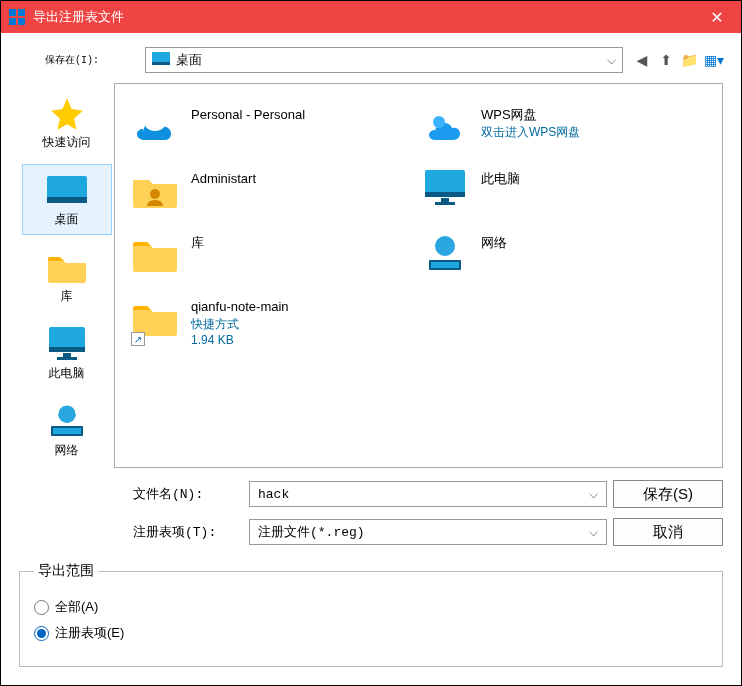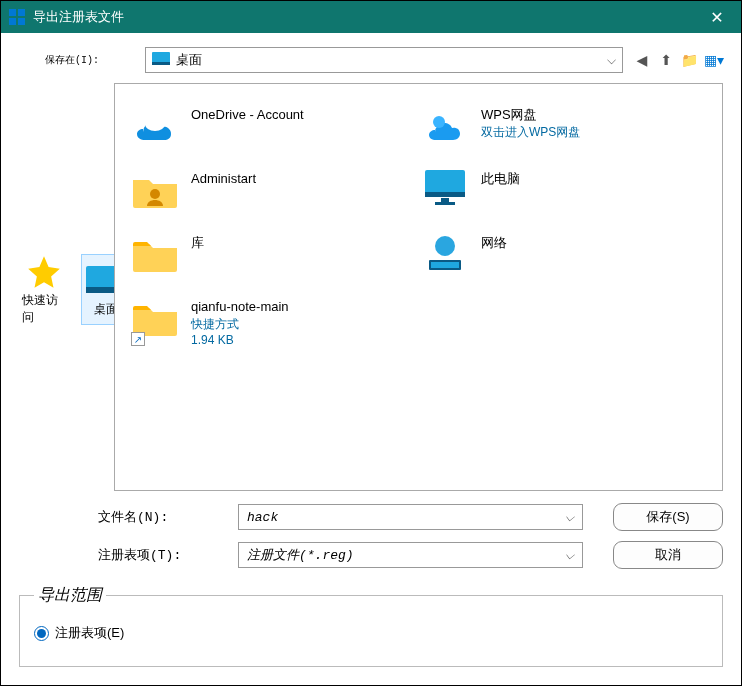--- a/index.html
+++ b/index.html
@@ -1,44 +1,44 @@
 <!DOCTYPE html>
 <html><head>
 <meta charset="utf-8">
 <style>
 * { box-sizing: border-box; margin: 0; padding: 0; font-family: "Microsoft YaHei", "Segoe UI", sans-serif; }
 body { background: #000; width: 742px; height: 686px; overflow: hidden; }
 .window { width: 742px; height: 686px; background: #fff; display: flex; flex-direction: column; border: 1px solid #000; }
-.titlebar { height: 32px; background: #0f766e; color: #fff; display: flex; align-items: center; padding: 16px 8px; font-size: 13px; }
+.titlebar { height: 32px; background: #ef4444; color: #fff; display: flex; align-items: center; padding: 16px 8px; font-size: 13px; }
 .titlebar-icon { width: 16px; height: 16px; margin-right: 8px; display: inline-flex; }
 .titlebar-close { margin-left: auto; width: 32px; text-align: center; cursor: pointer; font-size: 16px; }
 .body { flex: 1; background: #fff; display: flex; flex-direction: column; padding: 14px 18px 18px 18px; }
 .row-top { display: flex; align-items: center; gap: 10px; margin-bottom: 10px; margin-left: 26px; }
 .label-savein { font-size: 10px; width: 90px; }
 .combo-location { flex: 1; height: 26px; border: 1px solid #999; display: flex; align-items: center; padding: 0 6px; gap: 6px; font-size: 13px; background: #fff; }
 .combo-location .chev { margin-left: auto; font-size: 12px; color: #555; }
 .toolbar-icons { display: flex; gap: 6px; align-items: center; }
 .toolbar-icons span { width: 18px; height: 18px; display: inline-flex; align-items: center; justify-content: center; font-size: 14px; cursor: pointer; }
 .middle { display: flex; flex: 1; min-height: 0; }
-.sidebar { width: 95px; display: flex; flex-direction: row; align-items: center; padding-top: 4px; gap: 12px; }
+.sidebar { width: 95px; display: flex; flex-direction: column; align-items: center; padding-top: 4px; gap: 6px; }
 .side-item { width: 90px; display: flex; flex-direction: column; align-items: center; padding: 6px 2px; font-size: 12px; cursor: pointer; border: 1px solid transparent; }
 .side-item.selected { background: #e5f3ff; border: 1px solid #99d1ff; }
 .side-icon { width: 44px; height: 40px; display: flex; align-items: center; justify-content: center; }
 .file-area { flex: 1; border: 1px solid #aaa; background: #fff; padding: 14px 10px; display: flex; flex-wrap: wrap; align-content: flex-start; gap: 8px 0; overflow: auto; }
 .file-item { width: 290px; display: flex; align-items: flex-start; gap: 12px; padding: 4px 6px; cursor: pointer; }
 .file-icon { width: 48px; height: 48px; display: flex; align-items: center; justify-content: center; flex-shrink: 0; }
 .file-text { display: flex; flex-direction: column; font-size: 13px; line-height: 1.35; padding-top: 4px; }
 .file-sub { color: #0369a1; font-size: 12px; }
-.bottom-fields { margin-top: 12px; margin-left: 79px; display: grid; grid-template-columns: 110px 1fr 110px; gap: 10px 30px; align-items: center; }
+.bottom-fields { margin-top: 12px; margin-left: 114px; display: grid; grid-template-columns: 110px 1fr 110px; gap: 10px 6px; align-items: center; }
 .field-label { font-size: 13px; }
-.field-input { height: 26px; border: 1px solid #999; padding: 0 8px; font-size: 13px; font-family: Consolas, monospace; width: 100%; display: flex; align-items: center; font-style: italic; }
+.field-input { height: 26px; border: 1px solid #999; padding: 0 8px; font-size: 13px; font-family: Consolas, monospace; width: 100%; display: flex; align-items: center; }
 .field-input .chev { margin-left: auto; font-size: 12px; color: #555; }
-.btn { height: 28px; border: 1px solid #888; background: #fdfdfd; font-size: 13px; cursor: pointer; border-radius: 9px; }
+.btn { height: 28px; border: 1px solid #888; background: #fdfdfd; font-size: 15px; cursor: pointer; border-radius: 0; }
 .fieldset { border: 1px solid #bbb; margin-top: 16px; padding: 10px 14px 16px 14px; font-size: 13px; }
-.fieldset legend { padding: 0 4px; font-size: 16px; font-style: italic; }
+.fieldset legend { padding: 0 4px; font-size: 14px; }
 .radio-row { display: flex; align-items: center; gap: 6px; margin: 8px 0; }
 .radio-row input[type=radio] { width: 15px; height: 15px; accent-color: #0067c0; }
 .branch-input { width: 96%; margin-left: 24px; height: 26px; border: 1px solid #999; padding: 0 8px; font-size: 13px; font-family: Consolas, monospace; }
 .mono { font-family: Consolas, "Courier New", monospace; }
 </style>
 </head>
 <body>
 
 <div class="window">
 
@@ -132,21 +132,21 @@
 
       <div class="file-area">
         <div class="file-item">
           <span class="file-icon">
               <svg width="48" height="48" viewBox="0 0 48 48">
                 <path fill="#0f8fe0" d="M12 30a10 10 0 0 1 10-10c4 0 7 2 9 5a7 7 0 0 1 9 7c0 4-3 6-7 6H14c-4 0-8-2-8-6 0-3 3-5 6-5z"></path>
                 <ellipse cx="24" cy="22" rx="10" ry="7" fill="#fff"></ellipse>
               </svg>
             </span>
           <div class="file-text">
-              <span>OneDrive - Account</span>
+              <span>Personal - Personal</span>
             </div>
         </div>
         <div class="file-item">
           <span class="file-icon">
               <svg width="48" height="48" viewBox="0 0 48 48">
                 <path fill="#1a9bf0" d="M14 30a9 9 0 0 1 9-9c4 0 7 2 8 5a6 6 0 0 1 8 6c0 3-3 6-7 6H15c-4 0-7-2-7-5 0-3 3-5 6-5z"></path>
                 <circle cx="18" cy="20" r="6" fill="#3ab4ff"></circle>
               </svg>
             </span>
           <div class="file-text">
@@ -231,19 +231,23 @@
       <div class="field-input">
           <span class="mono">注册文件(*.reg)</span>
           <span class="chev">⌵</span>
         </div>
       <button class="btn">取消</button>
     </div>
 
     <fieldset class="fieldset">
       <legend>导出范围</legend>
       <label class="radio-row">
+        <input type="radio" name="scope" style="">
+        <span>全部(A)</span>
+      </label>
+      <label class="radio-row">
         <input type="radio" name="scope" checked="" style="">
         <span>注册表项(E)</span>
       </label>
     </fieldset>
 
   </div>
 </div>
 
 </body></html>

